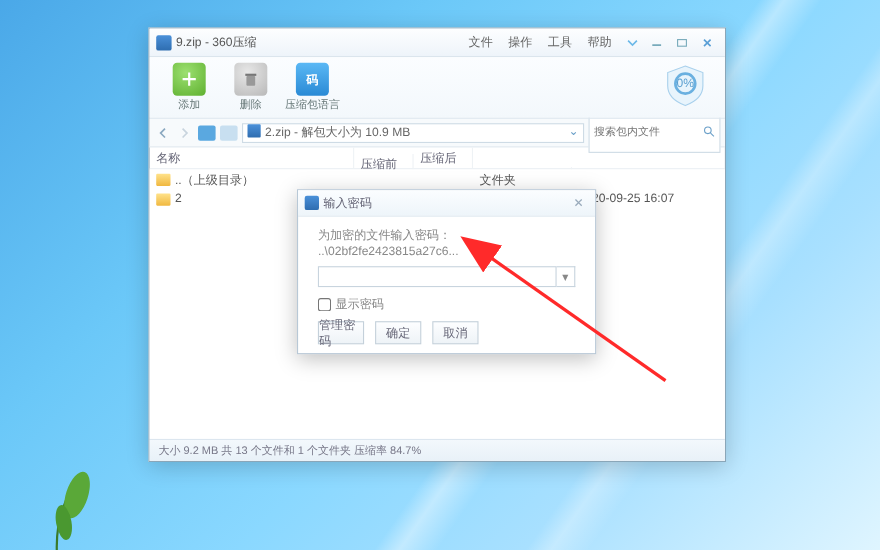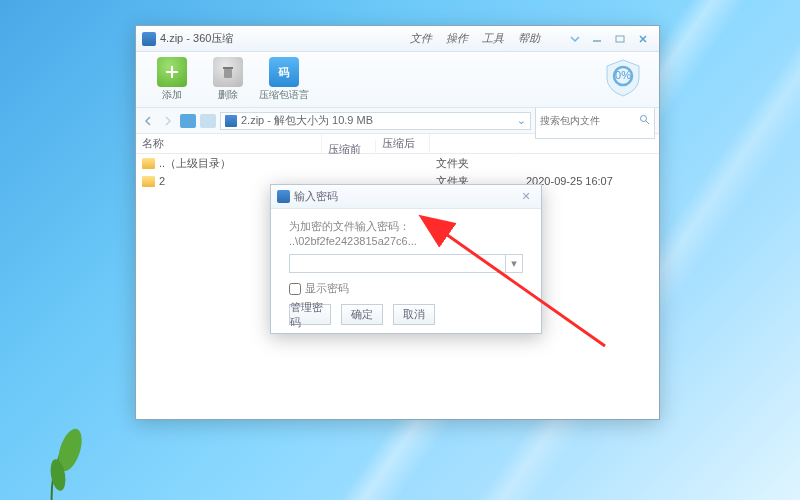--- a/index.html
+++ b/index.html
@@ -7,21 +7,21 @@
 .light-rays { position: absolute; inset: 0; background:
   linear-gradient(125deg, rgba(255,255,255,0) 60%, rgba(255,255,255,0.4) 62%, rgba(255,255,255,0) 65%),
   linear-gradient(125deg, rgba(255,255,255,0) 72%, rgba(255,255,255,0.3) 74%, rgba(255,255,255,0) 77%); }
 .leaf { position: absolute; bottom: -10px; left: 40px; width: 60px; height: 90px; }
 .leaf svg { width: 100%; height: 100%; }
 
 .window { position: absolute; left: 135px; top: 25px; width: 525px; height: 395px; background: #fff; border: 1px solid #8aa6b8; box-shadow: 0 4px 20px rgba(0,0,0,0.2); display: flex; flex-direction: column; }
 .titlebar { height: 26px; background: linear-gradient(#fdfeff, #eef4fa); display: flex; align-items: center; padding: 0 6px; border-bottom: 1px solid #d8e3ec; }
 .title-icon { width: 14px; height: 14px; background: linear-gradient(#4a90d9,#2e6db0); margin-right: 4px; border-radius: 2px; }
 .title-text { color: #555; flex: 1; }
-.menu { display: flex; gap: 14px; margin-right: 26px; color: #666; font-style: italic; }
+.menu { display: flex; gap: 14px; margin-right: 10px; color: #666; }
 .menu span { cursor: default; }
 .win-controls { display: flex; gap: 3px; align-items: center; }
 .wc { width: 20px; height: 14px; display: flex; align-items: center; justify-content: center; color: #7aa; }
 .wc.dropdown { width: 18px; }
 .wc.close { color: #5a9fd6; }
 
 .toolbar { height: 56px; background: linear-gradient(#fbfdff,#f3f8fc); display: flex; align-items: center; padding: 4px 8px; border-bottom: 1px solid #dce6ef; position: relative; }
 .tbtn { width: 56px; display: flex; flex-direction: column; align-items: center; gap: 1px; cursor: default; }
 .tbtn .ic { width: 30px; height: 30px; border-radius: 4px; display: flex; align-items: center; justify-content: center; }
 .tbtn .lbl { color: #677; font-size: 10px; }
@@ -30,21 +30,21 @@
 .ic-onekey { background: linear-gradient(#ffd77a,#d89830); }
 .ic-delete { background: radial-gradient(circle at 40% 30%, #e8e8e8, #b8b8b8); }
 .ic-lang { background: linear-gradient(#5ab8f5,#2a8ad5); color:#fff; font-weight:bold; }
 .ic svg { width: 18px; height: 18px; }
 .shield { position: absolute; right: 14px; top: 4px; width: 44px; height: 44px; }
 .shield svg { width: 100%; height: 100%; }
 
 .navbar { height: 26px; background: #f7fafc; border-bottom: 1px solid #e2e9ef; display: flex; align-items: center; padding: 0 4px; gap: 4px; }
 .nav-arrow { width: 16px; height: 16px; display: flex; align-items: center; justify-content: center; color: #8aa8c0; cursor: default; }
 .view-btn { width: 16px; height: 14px; background: #5aa8e0; border-radius: 2px; }
-.crumb { flex: 1; height: 18px; border: 1px solid #cedbe5; background: #fff; display: flex; align-items: center; padding: 0 4px; gap: 4px; }
+.crumb { flex: 1; height: 18px; border: 1px solid #cedbe5; background: #fff; display: flex; align-items: flex-start; padding: 0 4px; gap: 4px; }
 .crumb-icon { width: 12px; height: 12px; background: linear-gradient(#4a90d9,#2e6db0); border-radius: 1px; }
 .crumb-text { color: #666; }
 .crumb-drop { color: #6a9fc8; margin-left: auto; }
 .search { width: 120px; height: 36px; border: 1px solid #cedbe5; background: #fff; display: flex; align-items: center; padding: 0 4px; }
 .search input { border: none; outline: none; width: 100%; font-size: 10px; color: #999; }
 .search-ic { color: #6a9fc8; }
 
 .headers { height: 20px; border-bottom: 1px solid #e6ecf1; display: flex; align-items: center; color: #667; padding-right: 8px; }
 .headers div { border-right: 1px solid #eef2f5; padding: 0 6px; height: 100%; display: flex; align-items: center; }
 .col-name { width: 186px; }
@@ -56,21 +56,21 @@
 .filelist { flex: 1; background: #fff; overflow: hidden; }
 .row { height: 18px; display: flex; align-items: center; color: #555; }
 .row .c-name { width: 186px; padding-left: 6px; display: flex; align-items: center; gap: 4px; }
 .row .c-pre { width: 54px; } .row .c-post { width: 54px; }
 .row .c-type { width: 90px; padding-left: 6px; }
 .row .c-date { flex: 1; padding-left: 6px; }
 .folder-icon { width: 13px; height: 11px; background: linear-gradient(#ffe28a,#f0b840); border-radius: 1px; }
 
 .status { height: 20px; background: linear-gradient(#f3f8fc,#e8f1f8); border-top: 1px solid #dce6ef; display: flex; align-items: center; padding: 0 8px; color: #778; font-size: 10px; }
 
-.dialog { position: absolute; left: 270px; top: 184px; width: 272px; height: 150px; background: #fff; border: 1px solid #b8c8d6; box-shadow: 0 4px 18px rgba(0,0,0,0.25); }
+.dialog { position: absolute; left: 270px; top: 172px; width: 272px; height: 150px; background: #fff; border: 1px solid #b8c8d6; box-shadow: 0 4px 18px rgba(0,0,0,0.25); }
 .dlg-title { height: 24px; background: linear-gradient(#fbfdff,#eef5fa); border-bottom: 1px solid #dfe8ef; display: flex; align-items: center; padding: 0 6px; }
 .dlg-title .t-icon { width: 13px; height: 13px; background: linear-gradient(#4a90d9,#2e6db0); border-radius: 2px; margin-right: 4px; }
 .dlg-title .t-text { color: #667; flex: 1; }
 .dlg-close { color: #9ab; cursor: default; width: 18px; text-align: center; }
 .dlg-body { padding: 10px 18px; }
 .dlg-line { color: #888; line-height: 15px; }
 .dlg-input-row { display: flex; margin-top: 5px; }
 .dlg-input { flex: 1; height: 19px; border: 1px solid #c8d4de; padding: 0 4px; }
 .dlg-drop { width: 17px; height: 19px; border: 1px solid #c8d4de; border-left: none; display: flex; align-items: center; justify-content: center; color: #888; }
 .dlg-check { display: flex; align-items: center; gap: 4px; margin-top: 8px; color: #888; }
@@ -89,21 +89,21 @@
   <svg viewBox="0 0 60 90">
       <path d="M12 88 Q 10 60 18 40 Q 24 22 34 12" stroke="#3a7a2a" stroke-width="2" fill="none"></path>
       <ellipse cx="30" cy="30" rx="10" ry="22" fill="#5aa838" transform="rotate(18 30 30)"></ellipse>
       <ellipse cx="18" cy="55" rx="7" ry="16" fill="#4a9830" transform="rotate(-10 18 55)"></ellipse>
     </svg>
 </div>
 
 <div class="window">
   <div class="titlebar">
     <div class="title-icon"></div>
-    <div class="title-text">4.zip - 360压缩</div>
+    <div class="title-text">9.zip - 360压缩</div>
     <div class="menu">
       <span>文件</span>
       <span>操作</span>
       <span>工具</span>
       <span>帮助</span>
     </div>
     <div class="win-controls">
       <div class="wc dropdown">
           <svg width="12" height="10" viewBox="0 0 12 10">
             <path d="M2 3 L6 7 L10 3" stroke="#6cb8e8" stroke-width="1.5" fill="none"></path>
@@ -208,20 +208,21 @@
           <div class="folder-icon"></div>
           <span>2</span>
         </div>
       <div class="c-pre"></div>
         <div class="c-post"></div>
       <div class="c-type">文件夹</div>
       <div class="c-date">2020-09-25 16:07</div>
     </div>
   </div>
 
+  <div class="status">大小 9.2 MB 共 13 个文件和 1 个文件夹 压缩率 84.7%</div>
 </div>
 
 <div class="dialog">
   <div class="dlg-title">
     <div class="t-icon"></div>
     <div class="t-text">输入密码</div>
     <div class="dlg-close">✕</div>
   </div>
   <div class="dlg-body">
     <div class="dlg-line">为加密的文件输入密码：</div>

